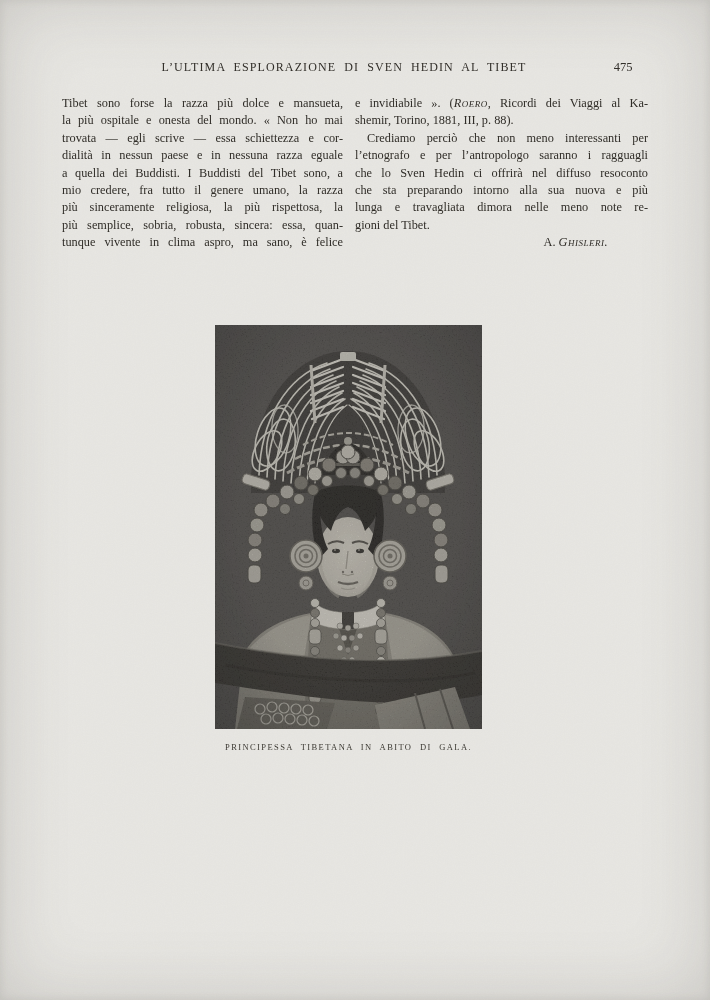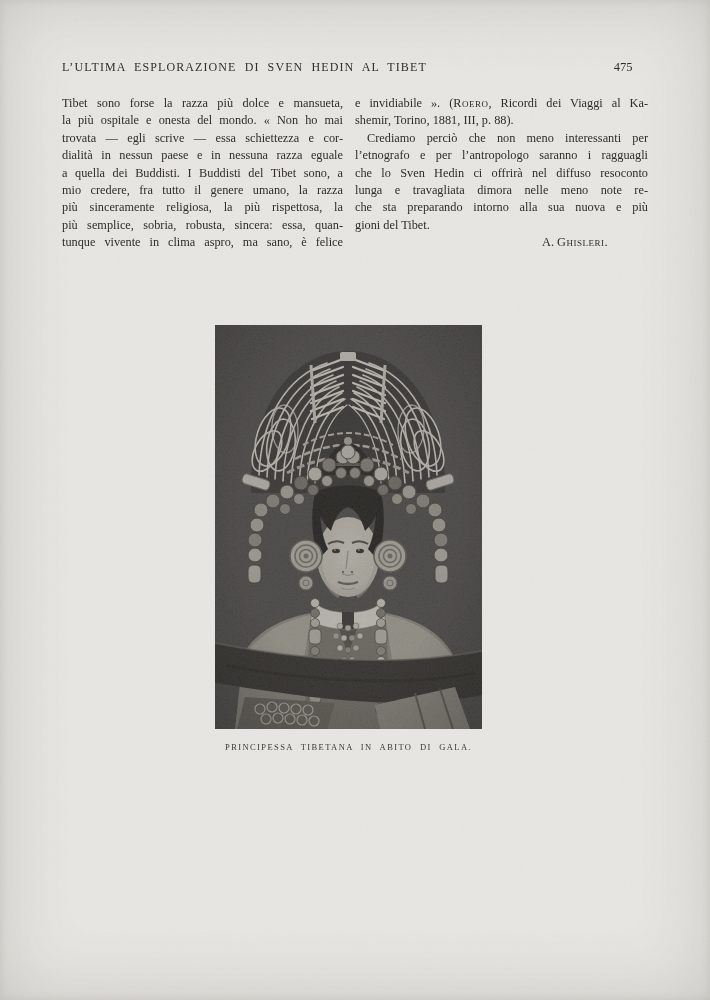--- a/index.html
+++ b/index.html
@@ -8,38 +8,38 @@
     background:#e9e8e4;color:#2b2823;
     font-family:"Liberation Serif","DejaVu Serif",serif;
   }
   .scan-vignette{
     position:absolute;inset:0;pointer-events:none;z-index:50;
     box-shadow:inset 0 0 70px rgba(84,82,74,.20), inset 0 0 8px rgba(84,82,74,.12);
   }
   .page-noise{position:absolute;inset:0;z-index:49;pointer-events:none;opacity:.55;}
   .header-title{
     position:absolute;top:60px;left:62px;width:564px;
-    text-align:left;font-size:12px;letter-spacing:1.1px;word-spacing:4px;
+    text-align:center;font-size:12px;letter-spacing:1.1px;word-spacing:4px;
     color:#2e2b26;
   }
   .page-number{
     position:absolute;top:60px;left:602px;width:42px;text-align:center;
     font-size:12.5px;color:#2e2b26;
   }
   .col{position:absolute;top:95px;}
   .col-left{left:62px;width:281px;}
   .col-right{left:355px;width:293px;}
   .tline{
     height:17.4px;line-height:17.4px;font-size:12.3px;white-space:nowrap;
   }
   .tline.just{white-space:normal;text-align:justify;text-align-last:justify;}
   .tline.ind{text-indent:12px;}
   .tline.ar{text-align-last:right;padding-right:40px;white-space:normal;}
   .i{}
-  .sc{font-variant:small-caps;letter-spacing:.5px;}
+  .sc{font-variant:small-caps;letter-spacing:.5px;font-style:italic;}
   figure.photo{
     position:absolute;left:215px;top:325px;width:267px;height:404px;margin:0;
   }
   figure.photo svg{display:block;}
   .photo-caption{
     position:absolute;top:742px;left:190px;width:317px;text-align:center;
     font-size:8.5px;letter-spacing:1.4px;word-spacing:4px;color:#38352f;
   }
 </style>
 </head>
@@ -58,22 +58,22 @@
     <div class="tline just"><span>più sinceramente religiosa, la più rispettosa, la</span></div>
     <div class="tline just"><span>più semplice, sobria, robusta, sincera: essa, quan-</span></div>
     <div class="tline just"><span>tunque vivente in clima aspro, ma sano, è felice</span></div>
   </div>
 <div class="col col-right">
     <div class="tline just"><span>e invidiabile ». (</span><span class="sc">Roero</span><span>, </span><span class="i">Ricordi dei Viaggi al Ka-</span></div>
     <div class="tline"><span class="i">shemir</span><span>, Torino, 1881, III, p. 88).</span></div>
     <div class="tline just ind"><span>Crediamo perciò che non meno interessanti per</span></div>
     <div class="tline just"><span>l’etnografo e per l’antropologo saranno i ragguagli</span></div>
     <div class="tline just"><span>che lo Sven Hedin ci offrirà nel diffuso resoconto</span></div>
+    <div class="tline just"><span>che sta preparando intorno alla sua nuova e più</span></div>
     <div class="tline just"><span>lunga e travagliata dimora nelle meno note re-</span></div>
-    <div class="tline just"><span>che sta preparando intorno alla sua nuova e più</span></div>
     <div class="tline"><span>gioni del Tibet.</span></div>
     <div class="tline ar"><span>A. </span><span class="sc">Ghisleri.</span></div>
   </div>
 
 <figure class="photo">
 <svg width="267" height="404" viewBox="0 0 267 404" xmlns="http://www.w3.org/2000/svg">
   <defs>
     <radialGradient id="faceGrad" cx="50%" cy="40%" r="70%">
       <stop offset="0%" stop-color="#d4cfc4"></stop>
       <stop offset="70%" stop-color="#c5c0b5"></stop>

